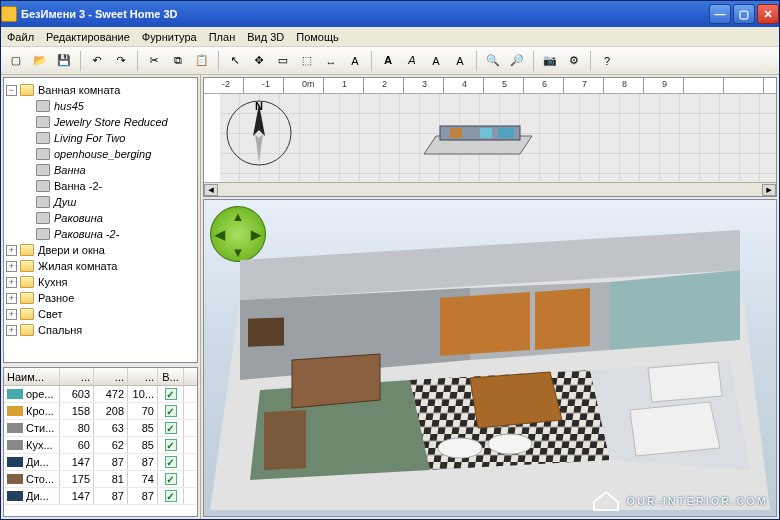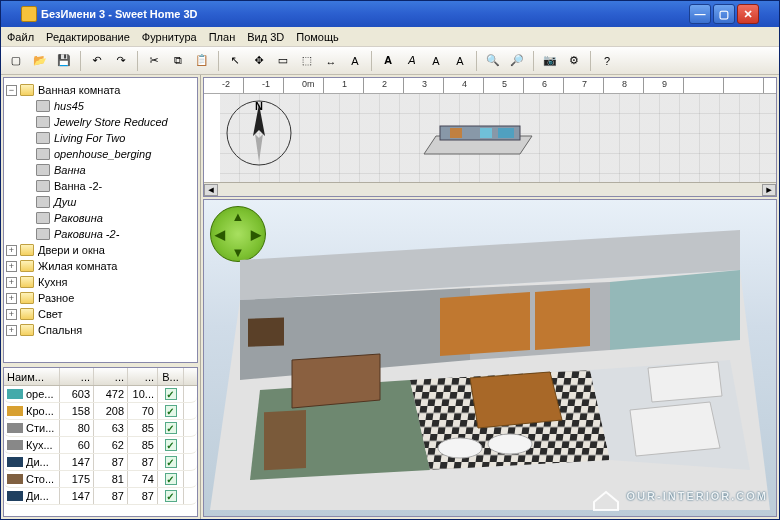--- a/index.html
+++ b/index.html
@@ -1,17 +1,17 @@
 <!DOCTYPE html>
 <html><head>
 <meta charset="utf-8">
 <style>
   * { box-sizing: border-box; margin: 0; padding: 0; font-family: Tahoma, Arial, sans-serif; font-size: 11px; }
   body { background: #ece9d8; width: 780px; height: 520px; overflow: hidden; border: 1px solid #0a246a; }
-  .titlebar { height: 26px; background: linear-gradient(to bottom,#3b77dd 0%,#2b5fcf 50%,#1f4fbf 100%); display: flex; align-items: center; padding: 0 20px; color: #fff; font-weight: bold; }
+  .titlebar { height: 26px; background: linear-gradient(to bottom,#3b77dd 0%,#2b5fcf 50%,#1f4fbf 100%); display: flex; align-items: center; padding: 0 0; color: #fff; font-weight: bold; }
   .titlebar .app-icon { width: 16px; height: 16px; background: #f7c23c; border: 1px solid #b08010; margin-right: 4px; border-radius: 2px; }
   .titlebar .spacer { flex: 1; }
   .win-btn { width: 22px; height: 20px; background: linear-gradient(#6ea4f0,#3a70d0); border: 1px solid #1a3f90; border-radius: 3px; margin-left: 2px; display: flex; align-items: center; justify-content: center; color: #fff; font-weight: bold; cursor: pointer; }
   .win-btn.close { background: linear-gradient(#f06e5e,#d03a28); border-color: #902018; }
   .menubar { height: 20px; background: #ece9d8; display: flex; align-items: center; padding: 0 6px; border-bottom: 1px solid #d4d0c8; }
   .menubar span { margin-right: 12px; cursor: pointer; }
   .toolbar { height: 28px; background: linear-gradient(#fefefe,#e9e6dc); border-bottom: 1px solid #c0bcb0; display: flex; align-items: center; padding: 0 4px; gap: 2px; }
   .tbtn { width: 22px; height: 22px; border: 1px solid transparent; border-radius: 2px; display: flex; align-items: center; justify-content: center; cursor: pointer; }
   .tsep { width: 1px; height: 20px; background: #c0bcb0; margin: 0 3px; }
   .content { display: flex; height: calc(520px - 26px - 20px - 28px - 2px); }
@@ -24,37 +24,37 @@
   .furn { background: #d0d0d0; border: 1px solid #888; border-radius: 1px; }
   .tree-children { margin-left: 16px; }
   .tree-children .tree-node .exp { visibility:hidden; }
   .table-wrap { height: 150px; border: 1px solid #88a; margin: 2px; background: #fff; overflow: hidden; display:flex; flex-direction:column;}
   .thead, .trow { display: flex; }
   .thead { background: linear-gradient(#fefefe,#e3e0d6); border-bottom: 1px solid #c0bcb0; height: 18px; }
   .th, .td { border-right: 1px solid #d4d0c8; padding: 1px 3px; overflow: hidden; white-space: nowrap; text-overflow: ellipsis; height:100%; display:flex; align-items:center;}
   .th { cursor:pointer; }
   .c0 { width: 56px; } .c1 { width: 34px; text-align:right; justify-content:flex-end;} .c2 { width: 34px; text-align:right; justify-content:flex-end;} .c3 { width: 30px; text-align:right; justify-content:flex-end;} .c4 { width: 26px; justify-content:center;}
   .tbody { overflow-y: auto; flex:1;}
-  .trow { height: 17px; border-bottom: 1px solid #eceae2; cursor:pointer;border-radius:6px;}
+  .trow { height: 17px; border-bottom: 1px solid #eceae2; cursor:pointer;}
   .chk { width: 12px; height: 12px; border: 1px solid #5a8; background: #e4f8e8; display:flex; align-items:center; justify-content:center; color:#197019; font-weight:bold; font-size:10px;}
   .right-panel { flex: 1; display: flex; flex-direction: column; padding: 2px; gap: 2px; }
   .plan2d { height: 120px; background: #fff; border: 1px solid #88a; position: relative; overflow:hidden;}
   .ruler-h { height: 16px; background: repeating-linear-gradient(to right,#fff,#fff 39px,#999 39px,#999 40px); border-bottom:1px solid #aaa; position:relative;}
   .ruler-h span { position:absolute; top:1px; font-size:9px; color:#333;}
   .plan-body { position:relative; height: calc(100% - 16px - 14px); background: repeating-linear-gradient(to right,#f4f4f4,#f4f4f4 19px,#e2e2e2 19px,#e2e2e2 20px), repeating-linear-gradient(to bottom,#f4f4f4,#f4f4f4 19px,#e2e2e2 19px,#e2e2e2 20px); background-blend-mode:multiply; border-left:16px solid #fff;}
   .compass { position:absolute; left:4px; top:4px; width:70px; height:70px; }
   .mini-house { position:absolute; left:200px; top:20px; width:120px; height:50px; }
   .hsb { height: 14px; background: #e8e6dc; border-top: 1px solid #b0aca0; display:flex; align-items:center;}
   .hsb .arrow { width:14px; height:12px; border:1px solid #999; background:#ddd; display:flex; align-items:center; justify-content:center; cursor:pointer;}
   .hsb .track { flex:1; }
   .view3d { flex: 1; border: 1px solid #88a; position: relative; background: linear-gradient(#e8f0f8 0%, #d0dce8 40%, #bcccd8 100%); overflow:hidden;}
   .nav3d { position:absolute; left:6px; top:6px; width:56px; height:56px; background: radial-gradient(circle,#a8e060 0%, #7cc030 60%, #5a9818 100%); border:1px solid #3a7000; border-radius:50%; display:grid; grid-template-columns:1fr 1fr 1fr; grid-template-rows:1fr 1fr 1fr; place-items:center;}
   .nav3d span { color:#2a5800; font-weight:bold; cursor:pointer; font-size:13px;}
   .floor3d { position:absolute; inset:10px 6px 6px 6px; }
-  .watermark { position:absolute; right:8px; bottom:4px; color: rgba(255,255,255,0.9); font-size:18px; letter-spacing:2px; font-weight:bold; text-shadow:0 0 2px #003e60; display:flex; align-items:flex-start; gap:6px;}
+  .watermark { position:absolute; right:8px; bottom:4px; color: rgba(255,255,255,0.9); font-size:18px; letter-spacing:2px; font-weight:bold; text-shadow:0 0 2px #003e60; display:flex; align-items:center; gap:6px;}
   .watermark svg { opacity:0.9;}
   .room-icon { width:16px; height:10px; display:inline-block; margin-right:3px;}
 </style>
 </head>
 <body>
 
 <div class="titlebar">
   <div class="app-icon"></div>
   <span>БезИмени 3 - Sweet Home 3D</span>
   <div class="spacer"></div>

